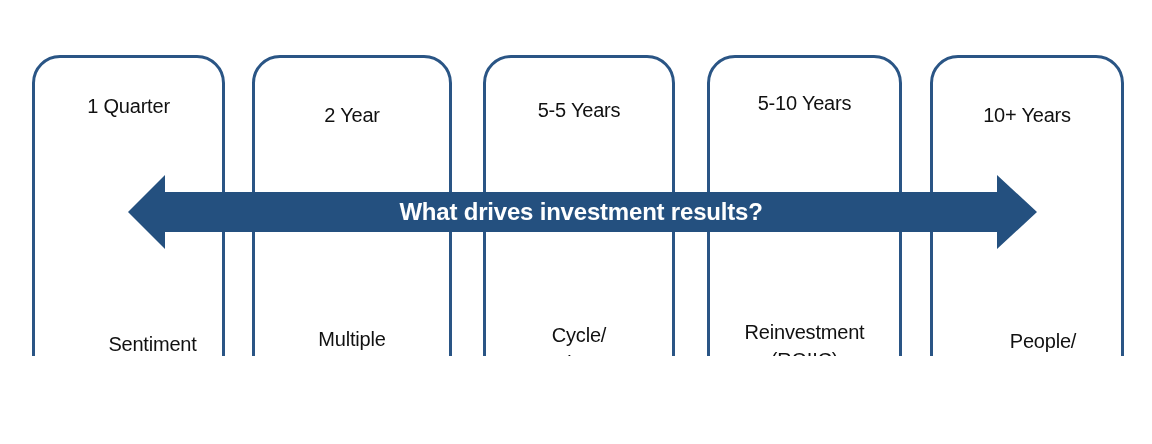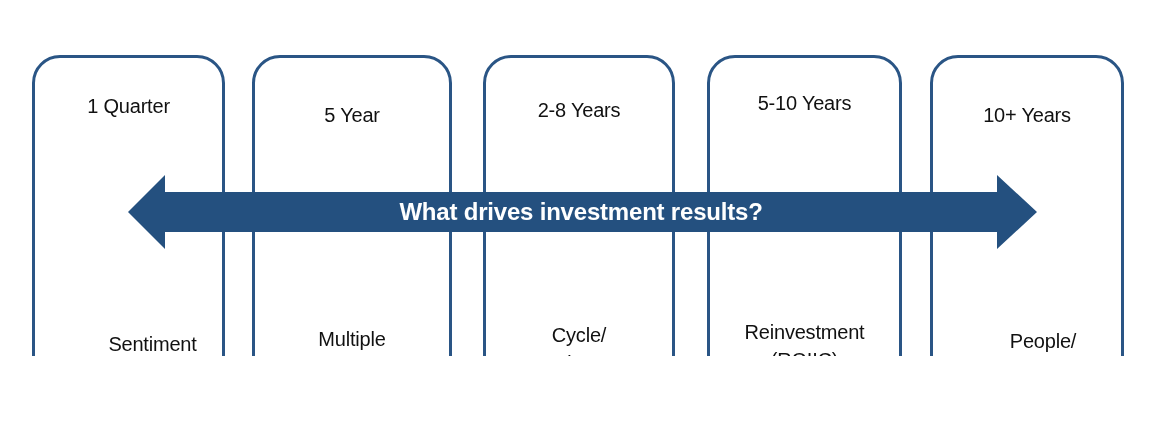--- a/index.html
+++ b/index.html
@@ -89,27 +89,27 @@
 
 <div class="canvas">
 
   <div class="box box1">
     <div class="period">1 Quarter</div>
     <div class="driver">Sentiment
 change</div>
   </div>
 
   <div class="box box2">
-    <div class="period">5 Year</div>
+    <div class="period">2 Year</div>
     <div class="driver">Multiple
 drives</div>
   </div>
 
   <div class="box box3">
-    <div class="period">2-8 Years</div>
+    <div class="period">5-5 Years</div>
     <div class="driver">Cycle/
 Industry</div>
   </div>
 
   <div class="box box4">
     <div class="period">5-10 Years</div>
     <div class="driver">Reinvestment
 (ROIIC)</div>
   </div>
 

